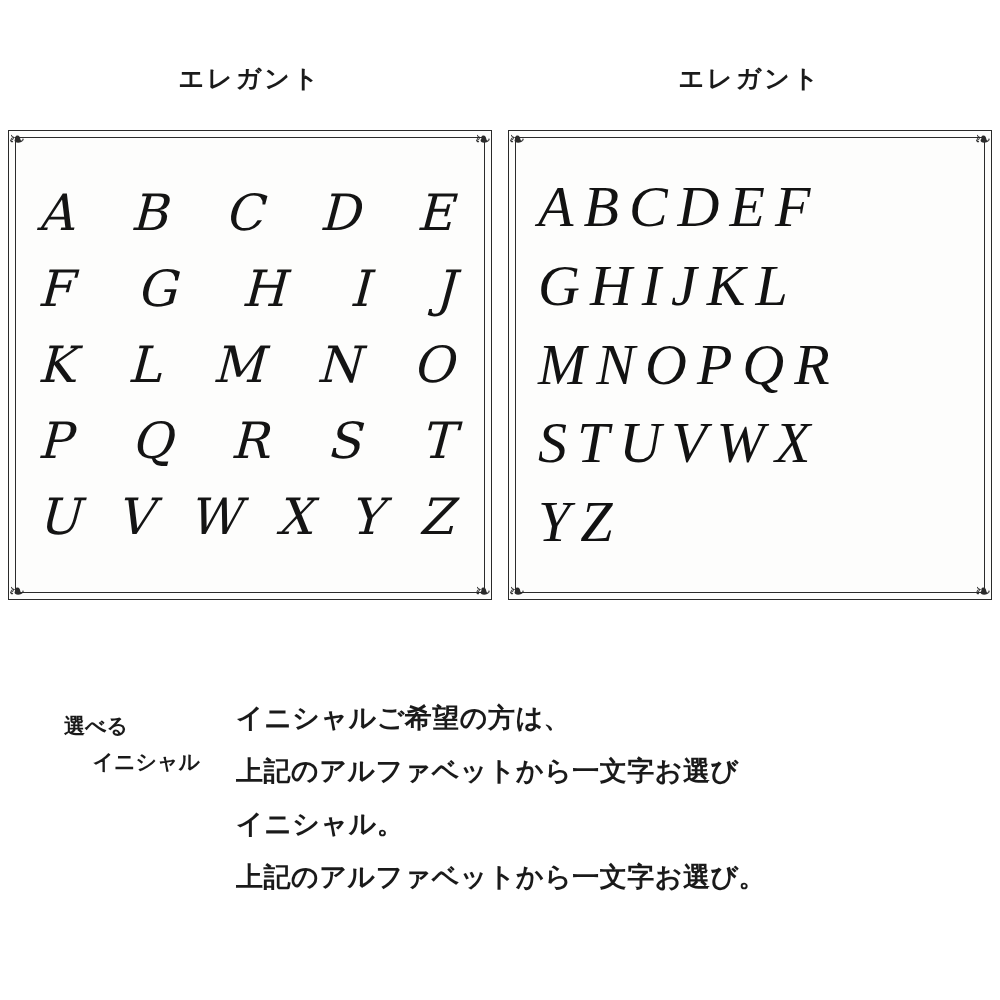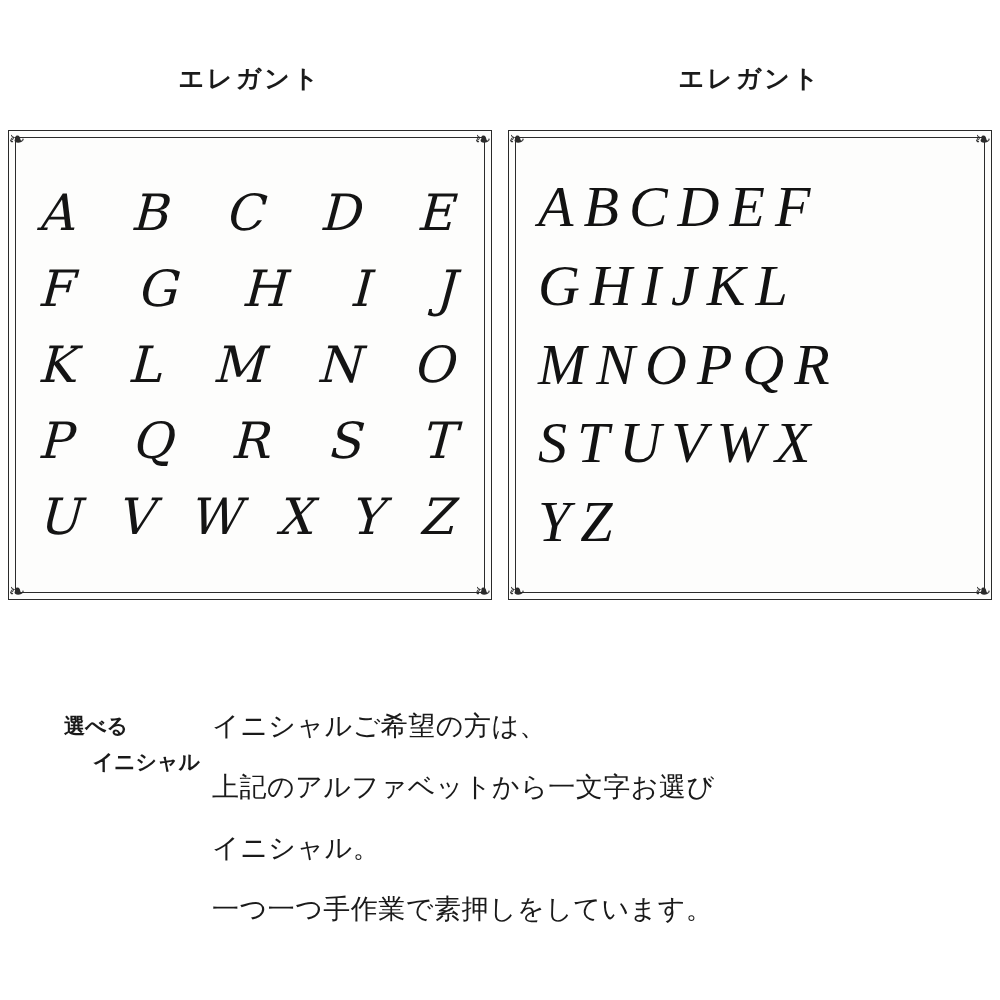--- a/index.html
+++ b/index.html
@@ -128,20 +128,21 @@
   }
 
   
   .desc {
     position: absolute;
     top: 690px;
     left: 0;
     width: 1000px;
     display: flex;
     align-items: flex-start;
+    gap: 32px;
   }
   .desc-label {
     width: 200px;
     padding-left: 64px;
     box-sizing: border-box;
     font-size: 21px;
     font-weight: bold;
     line-height: 1.72;
     color: #1a1a1a;
     text-align: left;
@@ -152,21 +153,22 @@
     padding-left: 8px;
     text-align: right;
   }
   .desc-body {
     font-size: 27px;
     line-height: 1.82;
     color: #1a1a1a;
     letter-spacing: 0.5px;
   }
   .desc-body p {
-    margin: 12px;
+    margin: 4px;
+    font-weight: bold;
   }
 </style>
 </head>
 <body>
 
 <div class="page">
 
   <div class="headings">
     <div class="heading-cell">エレガント</div>
     <div class="heading-cell">エレガント</div>
@@ -272,17 +274,17 @@
 
   <div class="desc">
     <div class="desc-label">
       <span>選べる</span>
       <span class="line2">イニシャル</span>
     </div>
     <div class="desc-body">
       <p>イニシャルご希望の方は、</p>
       <p>上記のアルファベットから一文字お選び</p>
       <p>イニシャル。</p>
-      <p>一つ一つ手作業で素押しをしています。</p>
+      <p>上記のアルファベットから一文字お選び。</p>
     </div>
   </div>
 
 </div>
 
 </body></html>

